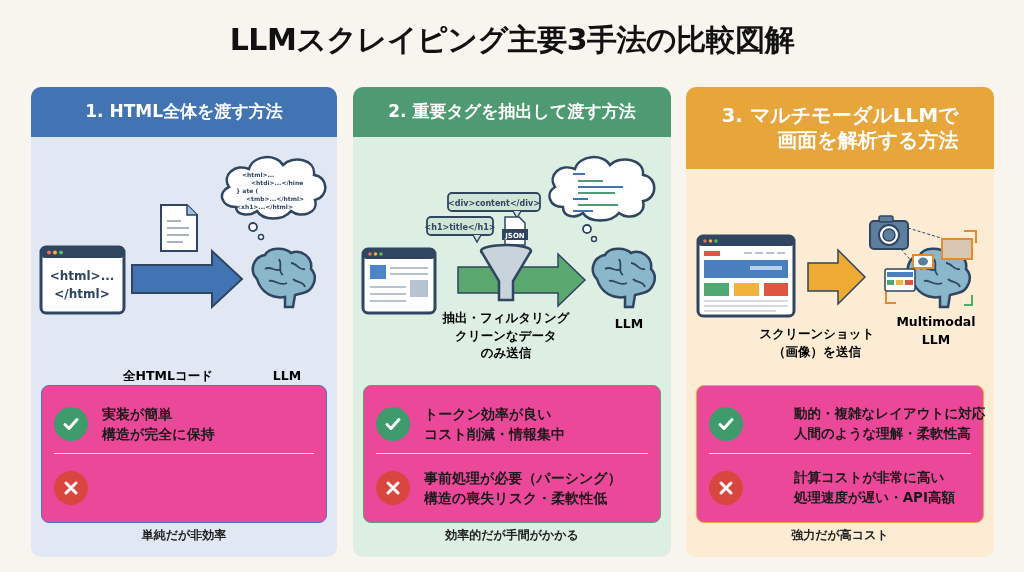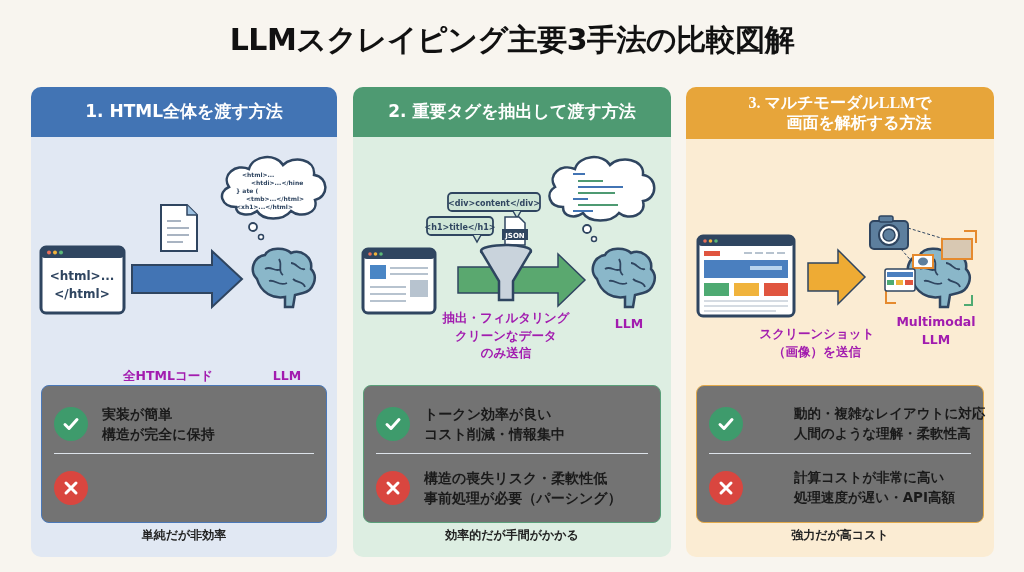--- a/index.html
+++ b/index.html
@@ -20,28 +20,28 @@
   }
   .p1 { left: 31px; width: 306px; background: #e1e8f3; }
   .p2 { left: 353px; width: 318px; background: #ddeee2; }
   .p3 { left: 686px; width: 308px; background: #fbecd3; }
   .phead {
     height: 50px; color: #fff; font-weight: bold; font-size: 17px;
     display: flex; align-items: center; justify-content: center; text-align: right; line-height: 1.25;
   }
   .p1 .phead { background: #4274b4; }
   .p2 .phead { background: #4e9a72; }
-  .p3 .phead { background: #e7a53a; height: 52px; font-size: 16px; font-family: Liberation Serif, serif; }
+  .p3 .phead { background: #e7a53a; height: 82px; font-size: 20px; }
   .illus { position: absolute; left: 0; right: 0; }
   .label {
-    position: absolute; font-weight: bold; font-size: 12.5px; text-align: center; line-height: 1.4; color: #a21caf;
+    position: absolute; font-weight: bold; font-size: 12.5px; text-align: center; line-height: 1.4; color: #000000;
   }
   .card {
     position: absolute; left: 10px; right: 10px; top: 298px; height: 138px;
-    background: #737373; border-radius: 8px; border: 1.5px solid;
+    background: #ec4899; border-radius: 8px; border: 1.5px solid;
   }
   .p1 .card { border-color: #4a78b8; }
   .p2 .card { border-color: #5aa07a; }
   .p3 .card { border-color: #e2a94a; }
   .row { position: absolute; left: 0; right: 0; height: 60px; display: flex; align-items: center; }
   .row.pro { top: 8px; }
   .row.con { top: 72px; }
   .divider { position: absolute; left: 12px; right: 12px; top: 67px; height: 1px; background: #dde3ea; }
   .badge {
     width: 34px; height: 34px; border-radius: 50%; margin-left: 12px; margin-right: 14px; flex: 0 0 34px;
@@ -223,22 +223,22 @@
       </div>
     </div>
     <div class="divider"></div>
     <div class="row con">
       <div class="badge ng">
         <svg width="16" height="16" viewBox="0 0 16 16">
             <path d="M3,3 L13,13 M13,3 L3,13" stroke="#fff" stroke-width="3" stroke-linecap="round"></path>
           </svg>
       </div>
       <div class="rowtext">
+        <div>事前処理が必要（パーシング）</div>
         <div>構造の喪失リスク・柔軟性低</div>
-        <div>事前処理が必要（パーシング）</div>
       </div>
     </div>
   </div>
   <div class="footer">効率的だが手間がかかる</div>
 </div>
 
 <div class="panel p3">
   <div class="phead">
     <div>
       <div>3. マルチモーダルLLMで</div>

